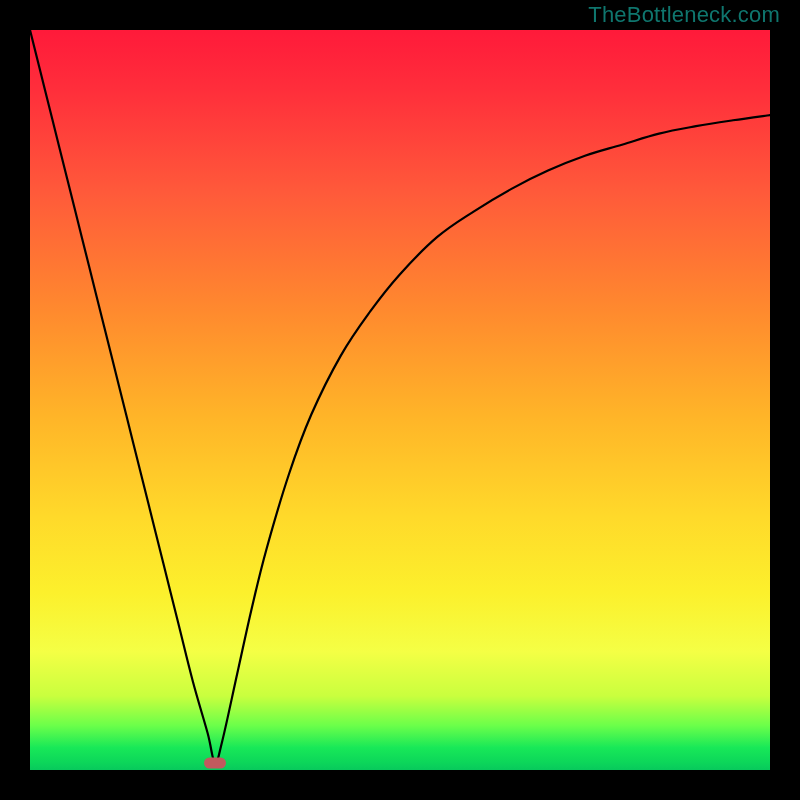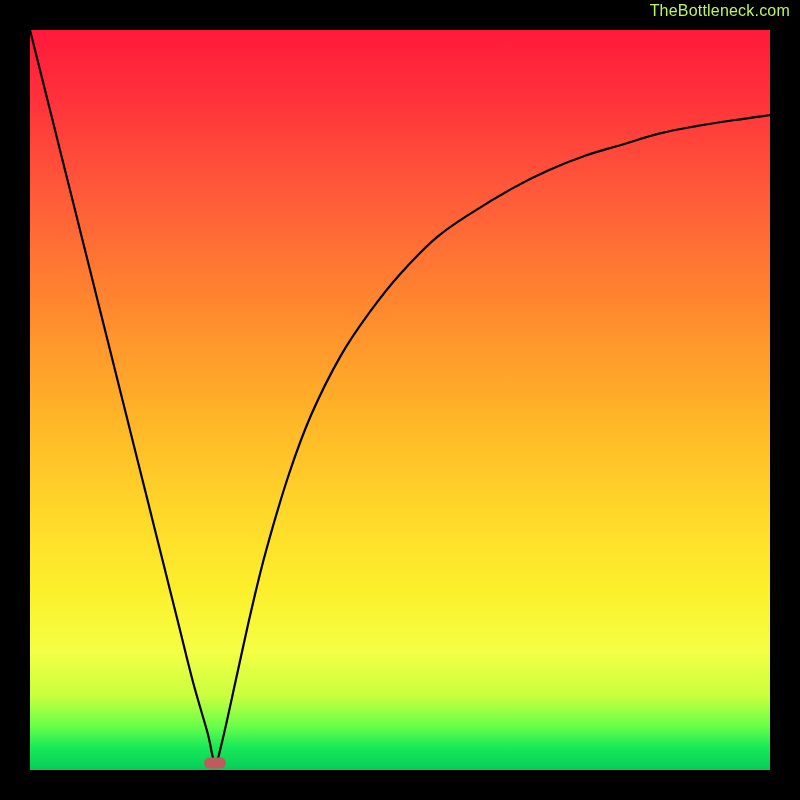--- a/index.html
+++ b/index.html
@@ -13,23 +13,23 @@
   }
   .frame {
     position: relative;
     width: 800px;
     height: 800px;
     background: #000;
   }
   .watermark {
     position: absolute;
     top: 2px;
-    right: 10px;
-    color: #bef264;
-    font-size: 16px;
+    right: 20px;
+    color: #0f766e;
+    font-size: 22px;
     font-weight: 500;
     letter-spacing: 0.2px;
     z-index: 5;
   }
   .plot-area {
     position: absolute;
     left: 30px;
     top: 30px;
     width: 740px;
     height: 740px;

